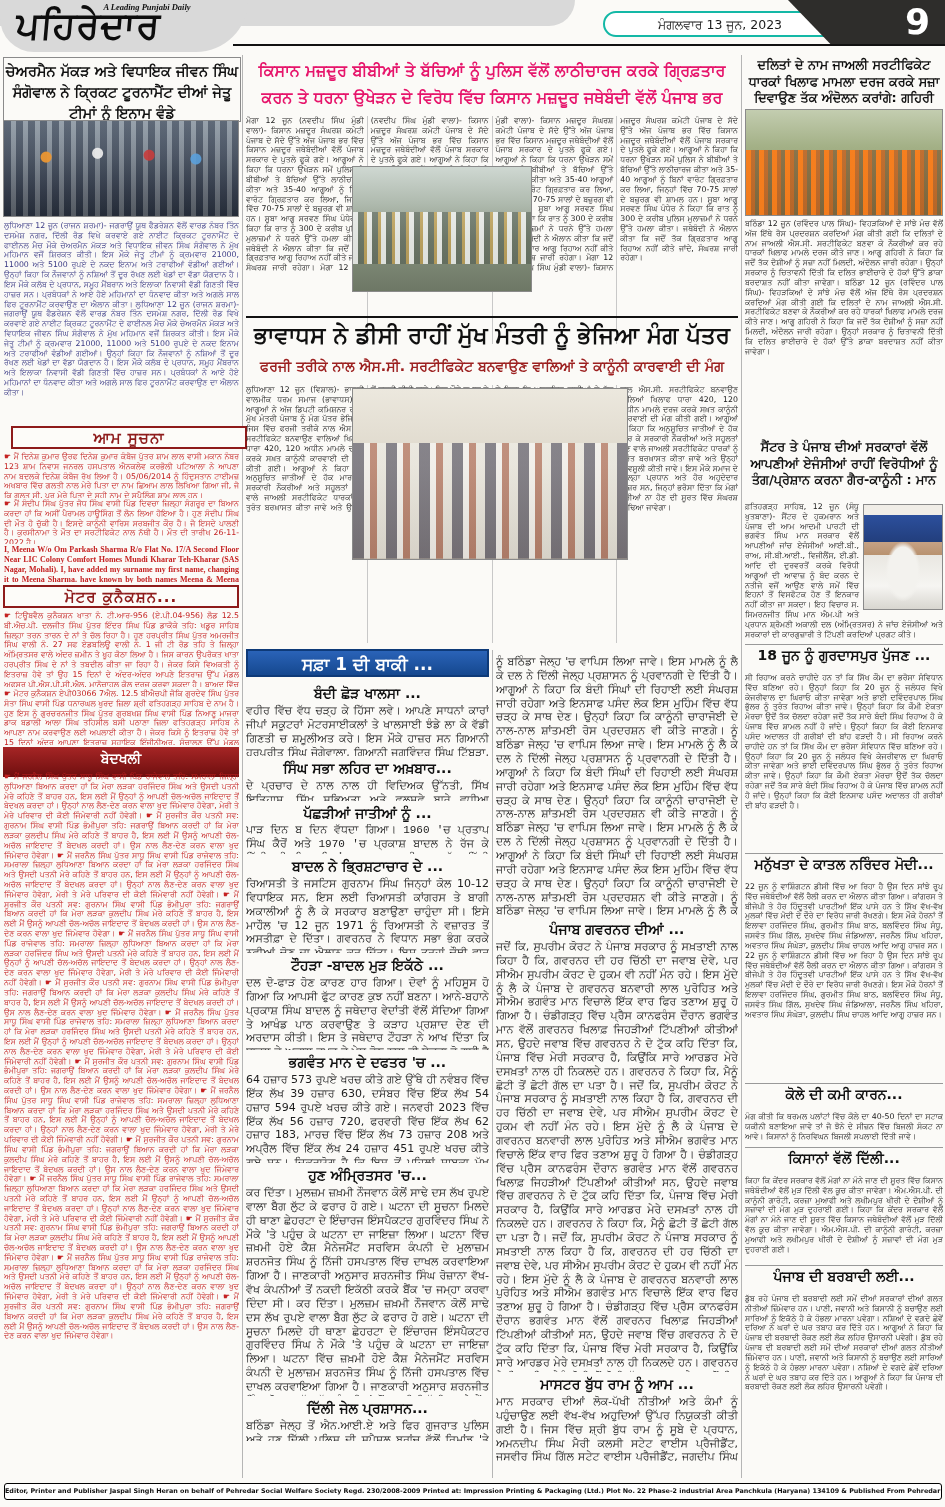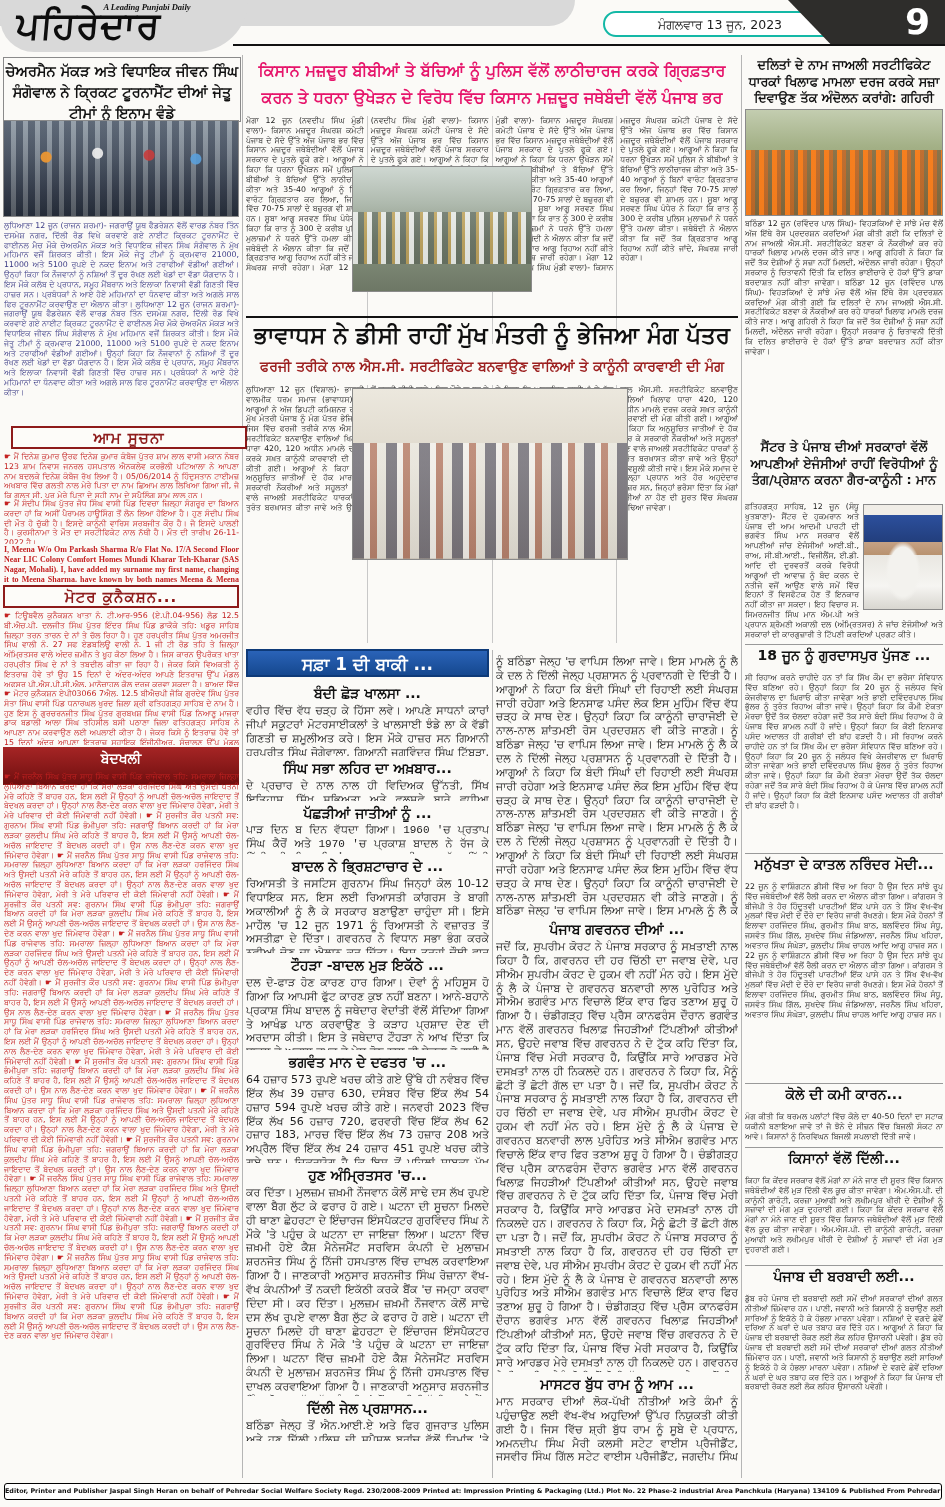--- a/index.html
+++ b/index.html
@@ -93,21 +93,21 @@
 
   <div class="abs sec-head" style="left:11px;top:426px;width:236px;height:23px;box-sizing:border-box;">ਆਮ ਸੂਚਨਾ</div>
   <div class="abs body-txt red" style="left:4px;top:452px;width:235px;height:46px;">☛ ਮੈਂ ਦਿਨੇਸ਼ ਕੁਮਾਰ ਉਰਫ ਦਿਨੇਸ਼ ਕੁਮਾਰ ਕੰਬੋਜ ਪੁੱਤਰ ਸ਼ਾਮ ਲਾਲ ਵਾਸੀ ਮਕਾਨ ਨੰਬਰ 123 ਸ਼ਾਮ ਨਿਵਾਸ ਜਨਰਲ ਹਸਪਤਾਲ ਐਨਕਲੇਵ ਕਰਭੋਲੀ ਪਟਿਆਲਾ ਨੇ ਆਪਣਾ ਨਾਮ ਬਦਲਕੇ ਦਿਨੇਸ਼ ਕੰਬੋਜ ਰੱਖ ਲਿਆ ਹੈ। 05/06/2014 ਨੂੰ ਹਿੰਦੁਸਤਾਨ ਟਾਈਮਜ਼ ਅਖਬਾਰ ਵਿੱਚ ਗਲਤੀ ਨਾਲ ਮੇਰੇ ਪਿਤਾ ਦਾ ਨਾਮ ਛਿਆਮ ਲਾਲ ਲਿਖਿਆ ਗਿਆ ਜੀ, ਜੋ ਕਿ ਗਲਤ ਸੀ, ਪਰ ਮੇਰੇ ਪਿਤਾ ਦੇ ਸਹੀ ਨਾਮ ਦੇ ਸਪੈਲਿੰਗ ਸ਼ਾਮ ਲਾਲ ਹਨ।</div>
   <div class="abs body-txt red" style="left:4px;top:499px;width:235px;height:45px;">☛ ਮੈਂ ਸੰਦੀਪ ਸਿੰਘ ਪੁੱਤਰ ਜੋਧ ਸਿੰਘ ਵਾਸੀ ਪਿੰਡ ਦਿਵਚਾ ਜ਼ਿਲ੍ਹਾ ਸੰਗਰੂਰ ਦਾ ਬਿਆਨ ਕਰਦਾ ਹਾਂ ਕਿ ਅਸੀਂ ਪੈਰਾਮਲ ਹਾਊਸਿੰਗ ਤੋਂ ਲੋਨ ਲਿਆ ਹੋਇਆ ਹੈ। ਹੁਣ ਸੰਦੀਪ ਸਿੰਘ ਦੀ ਮੌਤ ਹੋ ਚੁੱਕੀ ਹੈ। ਇਸਦੇ ਕਾਨੂੰਨੀ ਵਾਰਿਸ ਸਰਬਜੀਤ ਕੌਰ ਹੈ। ਜੋ ਇਸਦੇ ਪਾਲਣੀ ਹੈ। ਕੁਰਸੀਨਾਮਾ ਤੇ ਮੌਤ ਦਾ ਸਰਟੀਫਿਕੇਟ ਨਾਲ ਨੱਥੀ ਹੈ। ਮੌਤ ਦੀ ਤਾਰੀਖ 26-11-2022 ਹੈ।</div>
   <div class="abs eng" style="left:4px;top:545px;width:235px;height:38px;">I, Meena W/o Om Parkash Sharma R/o Flat No. 17/A Second Floor Near LIC Colony Comfort Homes Mundi Kharar Teh-Kharar (SAS Nagar, Mohali). I, have added my surname my first name, changing it to Meena Sharma. have known by both names Meena &amp; Meena Sharma one and the same person.</div>
 
   <div class="abs sec-head" style="left:3px;top:585px;width:236px;height:23px;box-sizing:border-box;">ਮੋਟਰ ਕੁਨੈਕਸ਼ਨ...</div>
   <div class="abs body-txt red" style="left:4px;top:611px;width:235px;height:76px;">☛ ਟਿਊਬਵੈਲ ਕੁਨੈਕਸ਼ਨ ਖਾਤਾ ਨੰ. ਟੀ.ਆਰ-956 (ਏ.ਪੀ.04-956) ਲੋਡ 12.5 ਬੀ.ਐਚ.ਪੀ. ਦਲਜੀਤ ਸਿੰਘ ਪੁੱਤਰ ਇੰਦਰ ਸਿੰਘ ਪਿੰਡ ਡਾਕੋਕੇ ਤਹਿ: ਖਡੂਰ ਸਾਹਿਬ ਜ਼ਿਲ੍ਹਾ ਤਰਨ ਤਾਰਨ ਦੇ ਨਾਂ ਤੇ ਚੱਲ ਰਿਹਾ ਹੈ। ਹੁਣ ਹਰਪ੍ਰੀਤ ਸਿੰਘ ਪੁੱਤਰ ਅਮਰਜੀਤ ਸਿੰਘ ਵਾਲੀ ਨੰ. 27 ਸਫ ਏਡਬਲਿਊ ਵਾਲੀ ਨੰ. 1 ਜੀ ਟੀ ਰੋਡ ਤਹਿ ਤੇ ਜ਼ਿਲ੍ਹਾ ਅੰਮ੍ਰਿਤਸਰ ਵਾਲੇ ਅੰਦਰ ਜ਼ਮੀਨ ਤੇ ਖੂਹ ਕੋਠਾ ਲਿਆ ਹੈ। ਜਿਸ ਕਾਰਨ ਉਪਰੋਕਤ ਖਾਤਾ ਹਰਪ੍ਰੀਤ ਸਿੰਘ ਦੇ ਨਾਂ ਤੇ ਤਬਦੀਲ ਕੀਤਾ ਜਾ ਰਿਹਾ ਹੈ। ਜੇਕਰ ਕਿਸੇ ਵਿਅਕਤੀ ਨੂੰ ਇਤਰਾਜ਼ ਹੋਵੇ ਤਾਂ ਉਹ 15 ਦਿਨਾਂ ਦੇ ਅੰਦਰ-ਅੰਦਰ ਆਪਣੇ ਇਤਰਾਜ਼ ਉੱਪ ਮੰਡਲ ਅਫਸਰ ਪੀ.ਐਸ.ਪੀ.ਸੀ.ਐਲ. ਮਾਨੋਚਾਹਲ ਕੋਲ ਦਰਜ ਕਰਵਾ ਸਕਦਾ ਹੈ। ਬਾਅਦ ਵਿੱਚ ਕੋਈ ਸੁਣਵਾਈ ਨਹੀਂ ਹੋਵੇਗੀ। ਉੱਪ ਮੰਡਲ ਅਫਸਰ, ਮਾਨੋਚਾਹਲ।</div>
   <div class="abs body-txt red" style="left:4px;top:689px;width:235px;height:56px;">☛ ਮੋਟਰ ਕੁਨੈਕਸ਼ਨ ਏਪੀ03066 7ਐਲ. 12.5 ਬੀਐਚਪੀ ਜੋਕਿ ਗੁਰਦੇਵ ਸਿੰਘ ਪੁੱਤਰ ਸੰਤਾ ਸਿੰਘ ਵਾਸੀ ਪਿੰਡ ਧਨਾਰਘਲ ਖੁਰਦ ਜ਼ਿਲਾ ਸ਼੍ਰੀ ਫਤਿਹਗੜ੍ਹ ਸਾਹਿਬ ਦੇ ਨਾਮ ਹੈ। ਹੁਣ ਇਸ ਨੂੰ ਗੁਰਚਰਨਜੀਤ ਸਿੰਘ ਪੁੱਤਰ ਗੁਰਬਖਸ਼ ਸਿੰਘ ਵਾਸੀ ਪਿੰਡ ਨਿਆਣੂ ਮਾਜਰਾ ਡਾਕ ਬਡਾਲੀ ਆਲਾ ਸਿੰਘ ਤਹਿਸੀਲ ਬਸੀ ਪਠਾਣਾ ਜ਼ਿਲਾ ਫਤਿਹਗੜ੍ਹ ਸਾਹਿਬ ਨੇ ਆਪਣਾ ਨਾਮ ਕਰਵਾਉਣ ਲਈ ਅਪਲਾਈ ਕੀਤਾ ਹੈ। ਜੇਕਰ ਕਿਸੇ ਨੂੰ ਇਤਰਾਜ਼ ਹੋਵੇ ਤਾਂ 15 ਦਿਨਾਂ ਅੰਦਰ ਆਪਣਾ ਇਤਰਾਜ਼ ਸਹਾਇਕ ਇੰਜੀਨੀਅਰ, ਸੰਚਾਲਣ ਉੱਪ ਮੰਡਲ ਪੀ.ਐਸ.ਪੀ.ਸੀ.ਐਲ. ਟੱਪਰੀਆਂ ਕੋਲ ਪੇਸ਼ ਕਰੇ।</div>
 
-  <div class="abs bar-maroon" style="left:3px;top:747px;width:236px;height:38px;">ਬੇਦਖਲੀ</div>
+  <div class="abs bar-maroon" style="left:3px;top:747px;width:236px;height:30px;">ਬੇਦਖਲੀ</div>
   <div class="abs body-txt red" style="left:4px;top:772px;width:235px;height:706px;">☛ ਮੈਂ ਜਰਨੈਲ ਸਿੰਘ ਪੁੱਤਰ ਸਾਧੂ ਸਿੰਘ ਵਾਸੀ ਪਿੰਡ ਰਾਜੇਵਾਲ ਤਹਿ: ਸਮਰਾਲਾ ਜ਼ਿਲ੍ਹਾ ਲੁਧਿਆਣਾ ਬਿਆਨ ਕਰਦਾ ਹਾਂ ਕਿ ਮੇਰਾ ਲੜਕਾ ਹਰਜਿੰਦਰ ਸਿੰਘ ਅਤੇ ਉਸਦੀ ਪਤਨੀ ਮੇਰੇ ਕਹਿਣੇ ਤੋਂ ਬਾਹਰ ਹਨ, ਇਸ ਲਈ ਮੈਂ ਉਨ੍ਹਾਂ ਨੂੰ ਆਪਣੀ ਚੱਲ-ਅਚੱਲ ਜਾਇਦਾਦ ਤੋਂ ਬੇਦਖਲ ਕਰਦਾ ਹਾਂ। ਉਨ੍ਹਾਂ ਨਾਲ ਲੈਣ-ਦੇਣ ਕਰਨ ਵਾਲਾ ਖੁਦ ਜਿੰਮੇਵਾਰ ਹੋਵੇਗਾ, ਮੇਰੀ ਤੇ ਮੇਰੇ ਪਰਿਵਾਰ ਦੀ ਕੋਈ ਜਿੰਮੇਵਾਰੀ ਨਹੀਂ ਹੋਵੇਗੀ। ☛ ਮੈਂ ਸੁਰਜੀਤ ਕੌਰ ਪਤਨੀ ਸਵ: ਗੁਰਨਾਮ ਸਿੰਘ ਵਾਸੀ ਪਿੰਡ ਭੰਮੀਪੁਰਾ ਤਹਿ: ਜਗਰਾਉਂ ਬਿਆਨ ਕਰਦੀ ਹਾਂ ਕਿ ਮੇਰਾ ਲੜਕਾ ਕੁਲਦੀਪ ਸਿੰਘ ਮੇਰੇ ਕਹਿਣੇ ਤੋਂ ਬਾਹਰ ਹੈ, ਇਸ ਲਈ ਮੈਂ ਉਸਨੂੰ ਆਪਣੀ ਚੱਲ-ਅਚੱਲ ਜਾਇਦਾਦ ਤੋਂ ਬੇਦਖਲ ਕਰਦੀ ਹਾਂ। ਉਸ ਨਾਲ ਲੈਣ-ਦੇਣ ਕਰਨ ਵਾਲਾ ਖੁਦ ਜਿੰਮੇਵਾਰ ਹੋਵੇਗਾ। ☛ ਮੈਂ ਜਰਨੈਲ ਸਿੰਘ ਪੁੱਤਰ ਸਾਧੂ ਸਿੰਘ ਵਾਸੀ ਪਿੰਡ ਰਾਜੇਵਾਲ ਤਹਿ: ਸਮਰਾਲਾ ਜ਼ਿਲ੍ਹਾ ਲੁਧਿਆਣਾ ਬਿਆਨ ਕਰਦਾ ਹਾਂ ਕਿ ਮੇਰਾ ਲੜਕਾ ਹਰਜਿੰਦਰ ਸਿੰਘ ਅਤੇ ਉਸਦੀ ਪਤਨੀ ਮੇਰੇ ਕਹਿਣੇ ਤੋਂ ਬਾਹਰ ਹਨ, ਇਸ ਲਈ ਮੈਂ ਉਨ੍ਹਾਂ ਨੂੰ ਆਪਣੀ ਚੱਲ-ਅਚੱਲ ਜਾਇਦਾਦ ਤੋਂ ਬੇਦਖਲ ਕਰਦਾ ਹਾਂ। ਉਨ੍ਹਾਂ ਨਾਲ ਲੈਣ-ਦੇਣ ਕਰਨ ਵਾਲਾ ਖੁਦ ਜਿੰਮੇਵਾਰ ਹੋਵੇਗਾ, ਮੇਰੀ ਤੇ ਮੇਰੇ ਪਰਿਵਾਰ ਦੀ ਕੋਈ ਜਿੰਮੇਵਾਰੀ ਨਹੀਂ ਹੋਵੇਗੀ। ☛ ਮੈਂ ਸੁਰਜੀਤ ਕੌਰ ਪਤਨੀ ਸਵ: ਗੁਰਨਾਮ ਸਿੰਘ ਵਾਸੀ ਪਿੰਡ ਭੰਮੀਪੁਰਾ ਤਹਿ: ਜਗਰਾਉਂ ਬਿਆਨ ਕਰਦੀ ਹਾਂ ਕਿ ਮੇਰਾ ਲੜਕਾ ਕੁਲਦੀਪ ਸਿੰਘ ਮੇਰੇ ਕਹਿਣੇ ਤੋਂ ਬਾਹਰ ਹੈ, ਇਸ ਲਈ ਮੈਂ ਉਸਨੂੰ ਆਪਣੀ ਚੱਲ-ਅਚੱਲ ਜਾਇਦਾਦ ਤੋਂ ਬੇਦਖਲ ਕਰਦੀ ਹਾਂ। ਉਸ ਨਾਲ ਲੈਣ-ਦੇਣ ਕਰਨ ਵਾਲਾ ਖੁਦ ਜਿੰਮੇਵਾਰ ਹੋਵੇਗਾ। ☛ ਮੈਂ ਜਰਨੈਲ ਸਿੰਘ ਪੁੱਤਰ ਸਾਧੂ ਸਿੰਘ ਵਾਸੀ ਪਿੰਡ ਰਾਜੇਵਾਲ ਤਹਿ: ਸਮਰਾਲਾ ਜ਼ਿਲ੍ਹਾ ਲੁਧਿਆਣਾ ਬਿਆਨ ਕਰਦਾ ਹਾਂ ਕਿ ਮੇਰਾ ਲੜਕਾ ਹਰਜਿੰਦਰ ਸਿੰਘ ਅਤੇ ਉਸਦੀ ਪਤਨੀ ਮੇਰੇ ਕਹਿਣੇ ਤੋਂ ਬਾਹਰ ਹਨ, ਇਸ ਲਈ ਮੈਂ ਉਨ੍ਹਾਂ ਨੂੰ ਆਪਣੀ ਚੱਲ-ਅਚੱਲ ਜਾਇਦਾਦ ਤੋਂ ਬੇਦਖਲ ਕਰਦਾ ਹਾਂ। ਉਨ੍ਹਾਂ ਨਾਲ ਲੈਣ-ਦੇਣ ਕਰਨ ਵਾਲਾ ਖੁਦ ਜਿੰਮੇਵਾਰ ਹੋਵੇਗਾ, ਮੇਰੀ ਤੇ ਮੇਰੇ ਪਰਿਵਾਰ ਦੀ ਕੋਈ ਜਿੰਮੇਵਾਰੀ ਨਹੀਂ ਹੋਵੇਗੀ। ☛ ਮੈਂ ਸੁਰਜੀਤ ਕੌਰ ਪਤਨੀ ਸਵ: ਗੁਰਨਾਮ ਸਿੰਘ ਵਾਸੀ ਪਿੰਡ ਭੰਮੀਪੁਰਾ ਤਹਿ: ਜਗਰਾਉਂ ਬਿਆਨ ਕਰਦੀ ਹਾਂ ਕਿ ਮੇਰਾ ਲੜਕਾ ਕੁਲਦੀਪ ਸਿੰਘ ਮੇਰੇ ਕਹਿਣੇ ਤੋਂ ਬਾਹਰ ਹੈ, ਇਸ ਲਈ ਮੈਂ ਉਸਨੂੰ ਆਪਣੀ ਚੱਲ-ਅਚੱਲ ਜਾਇਦਾਦ ਤੋਂ ਬੇਦਖਲ ਕਰਦੀ ਹਾਂ। ਉਸ ਨਾਲ ਲੈਣ-ਦੇਣ ਕਰਨ ਵਾਲਾ ਖੁਦ ਜਿੰਮੇਵਾਰ ਹੋਵੇਗਾ। ☛ ਮੈਂ ਜਰਨੈਲ ਸਿੰਘ ਪੁੱਤਰ ਸਾਧੂ ਸਿੰਘ ਵਾਸੀ ਪਿੰਡ ਰਾਜੇਵਾਲ ਤਹਿ: ਸਮਰਾਲਾ ਜ਼ਿਲ੍ਹਾ ਲੁਧਿਆਣਾ ਬਿਆਨ ਕਰਦਾ ਹਾਂ ਕਿ ਮੇਰਾ ਲੜਕਾ ਹਰਜਿੰਦਰ ਸਿੰਘ ਅਤੇ ਉਸਦੀ ਪਤਨੀ ਮੇਰੇ ਕਹਿਣੇ ਤੋਂ ਬਾਹਰ ਹਨ, ਇਸ ਲਈ ਮੈਂ ਉਨ੍ਹਾਂ ਨੂੰ ਆਪਣੀ ਚੱਲ-ਅਚੱਲ ਜਾਇਦਾਦ ਤੋਂ ਬੇਦਖਲ ਕਰਦਾ ਹਾਂ। ਉਨ੍ਹਾਂ ਨਾਲ ਲੈਣ-ਦੇਣ ਕਰਨ ਵਾਲਾ ਖੁਦ ਜਿੰਮੇਵਾਰ ਹੋਵੇਗਾ, ਮੇਰੀ ਤੇ ਮੇਰੇ ਪਰਿਵਾਰ ਦੀ ਕੋਈ ਜਿੰਮੇਵਾਰੀ ਨਹੀਂ ਹੋਵੇਗੀ। ☛ ਮੈਂ ਸੁਰਜੀਤ ਕੌਰ ਪਤਨੀ ਸਵ: ਗੁਰਨਾਮ ਸਿੰਘ ਵਾਸੀ ਪਿੰਡ ਭੰਮੀਪੁਰਾ ਤਹਿ: ਜਗਰਾਉਂ ਬਿਆਨ ਕਰਦੀ ਹਾਂ ਕਿ ਮੇਰਾ ਲੜਕਾ ਕੁਲਦੀਪ ਸਿੰਘ ਮੇਰੇ ਕਹਿਣੇ ਤੋਂ ਬਾਹਰ ਹੈ, ਇਸ ਲਈ ਮੈਂ ਉਸਨੂੰ ਆਪਣੀ ਚੱਲ-ਅਚੱਲ ਜਾਇਦਾਦ ਤੋਂ ਬੇਦਖਲ ਕਰਦੀ ਹਾਂ। ਉਸ ਨਾਲ ਲੈਣ-ਦੇਣ ਕਰਨ ਵਾਲਾ ਖੁਦ ਜਿੰਮੇਵਾਰ ਹੋਵੇਗਾ। ☛ ਮੈਂ ਜਰਨੈਲ ਸਿੰਘ ਪੁੱਤਰ ਸਾਧੂ ਸਿੰਘ ਵਾਸੀ ਪਿੰਡ ਰਾਜੇਵਾਲ ਤਹਿ: ਸਮਰਾਲਾ ਜ਼ਿਲ੍ਹਾ ਲੁਧਿਆਣਾ ਬਿਆਨ ਕਰਦਾ ਹਾਂ ਕਿ ਮੇਰਾ ਲੜਕਾ ਹਰਜਿੰਦਰ ਸਿੰਘ ਅਤੇ ਉਸਦੀ ਪਤਨੀ ਮੇਰੇ ਕਹਿਣੇ ਤੋਂ ਬਾਹਰ ਹਨ, ਇਸ ਲਈ ਮੈਂ ਉਨ੍ਹਾਂ ਨੂੰ ਆਪਣੀ ਚੱਲ-ਅਚੱਲ ਜਾਇਦਾਦ ਤੋਂ ਬੇਦਖਲ ਕਰਦਾ ਹਾਂ। ਉਨ੍ਹਾਂ ਨਾਲ ਲੈਣ-ਦੇਣ ਕਰਨ ਵਾਲਾ ਖੁਦ ਜਿੰਮੇਵਾਰ ਹੋਵੇਗਾ, ਮੇਰੀ ਤੇ ਮੇਰੇ ਪਰਿਵਾਰ ਦੀ ਕੋਈ ਜਿੰਮੇਵਾਰੀ ਨਹੀਂ ਹੋਵੇਗੀ। ☛ ਮੈਂ ਸੁਰਜੀਤ ਕੌਰ ਪਤਨੀ ਸਵ: ਗੁਰਨਾਮ ਸਿੰਘ ਵਾਸੀ ਪਿੰਡ ਭੰਮੀਪੁਰਾ ਤਹਿ: ਜਗਰਾਉਂ ਬਿਆਨ ਕਰਦੀ ਹਾਂ ਕਿ ਮੇਰਾ ਲੜਕਾ ਕੁਲਦੀਪ ਸਿੰਘ ਮੇਰੇ ਕਹਿਣੇ ਤੋਂ ਬਾਹਰ ਹੈ, ਇਸ ਲਈ ਮੈਂ ਉਸਨੂੰ ਆਪਣੀ ਚੱਲ-ਅਚੱਲ ਜਾਇਦਾਦ ਤੋਂ ਬੇਦਖਲ ਕਰਦੀ ਹਾਂ। ਉਸ ਨਾਲ ਲੈਣ-ਦੇਣ ਕਰਨ ਵਾਲਾ ਖੁਦ ਜਿੰਮੇਵਾਰ ਹੋਵੇਗਾ। ☛ ਮੈਂ ਜਰਨੈਲ ਸਿੰਘ ਪੁੱਤਰ ਸਾਧੂ ਸਿੰਘ ਵਾਸੀ ਪਿੰਡ ਰਾਜੇਵਾਲ ਤਹਿ: ਸਮਰਾਲਾ ਜ਼ਿਲ੍ਹਾ ਲੁਧਿਆਣਾ ਬਿਆਨ ਕਰਦਾ ਹਾਂ ਕਿ ਮੇਰਾ ਲੜਕਾ ਹਰਜਿੰਦਰ ਸਿੰਘ ਅਤੇ ਉਸਦੀ ਪਤਨੀ ਮੇਰੇ ਕਹਿਣੇ ਤੋਂ ਬਾਹਰ ਹਨ, ਇਸ ਲਈ ਮੈਂ ਉਨ੍ਹਾਂ ਨੂੰ ਆਪਣੀ ਚੱਲ-ਅਚੱਲ ਜਾਇਦਾਦ ਤੋਂ ਬੇਦਖਲ ਕਰਦਾ ਹਾਂ। ਉਨ੍ਹਾਂ ਨਾਲ ਲੈਣ-ਦੇਣ ਕਰਨ ਵਾਲਾ ਖੁਦ ਜਿੰਮੇਵਾਰ ਹੋਵੇਗਾ, ਮੇਰੀ ਤੇ ਮੇਰੇ ਪਰਿਵਾਰ ਦੀ ਕੋਈ ਜਿੰਮੇਵਾਰੀ ਨਹੀਂ ਹੋਵੇਗੀ। ☛ ਮੈਂ ਸੁਰਜੀਤ ਕੌਰ ਪਤਨੀ ਸਵ: ਗੁਰਨਾਮ ਸਿੰਘ ਵਾਸੀ ਪਿੰਡ ਭੰਮੀਪੁਰਾ ਤਹਿ: ਜਗਰਾਉਂ ਬਿਆਨ ਕਰਦੀ ਹਾਂ ਕਿ ਮੇਰਾ ਲੜਕਾ ਕੁਲਦੀਪ ਸਿੰਘ ਮੇਰੇ ਕਹਿਣੇ ਤੋਂ ਬਾਹਰ ਹੈ, ਇਸ ਲਈ ਮੈਂ ਉਸਨੂੰ ਆਪਣੀ ਚੱਲ-ਅਚੱਲ ਜਾਇਦਾਦ ਤੋਂ ਬੇਦਖਲ ਕਰਦੀ ਹਾਂ। ਉਸ ਨਾਲ ਲੈਣ-ਦੇਣ ਕਰਨ ਵਾਲਾ ਖੁਦ ਜਿੰਮੇਵਾਰ ਹੋਵੇਗਾ। ☛ ਮੈਂ ਜਰਨੈਲ ਸਿੰਘ ਪੁੱਤਰ ਸਾਧੂ ਸਿੰਘ ਵਾਸੀ ਪਿੰਡ ਰਾਜੇਵਾਲ ਤਹਿ: ਸਮਰਾਲਾ ਜ਼ਿਲ੍ਹਾ ਲੁਧਿਆਣਾ ਬਿਆਨ ਕਰਦਾ ਹਾਂ ਕਿ ਮੇਰਾ ਲੜਕਾ ਹਰਜਿੰਦਰ ਸਿੰਘ ਅਤੇ ਉਸਦੀ ਪਤਨੀ ਮੇਰੇ ਕਹਿਣੇ ਤੋਂ ਬਾਹਰ ਹਨ, ਇਸ ਲਈ ਮੈਂ ਉਨ੍ਹਾਂ ਨੂੰ ਆਪਣੀ ਚੱਲ-ਅਚੱਲ ਜਾਇਦਾਦ ਤੋਂ ਬੇਦਖਲ ਕਰਦਾ ਹਾਂ। ਉਨ੍ਹਾਂ ਨਾਲ ਲੈਣ-ਦੇਣ ਕਰਨ ਵਾਲਾ ਖੁਦ ਜਿੰਮੇਵਾਰ ਹੋਵੇਗਾ, ਮੇਰੀ ਤੇ ਮੇਰੇ ਪਰਿਵਾਰ ਦੀ ਕੋਈ ਜਿੰਮੇਵਾਰੀ ਨਹੀਂ ਹੋਵੇਗੀ। ☛ ਮੈਂ ਸੁਰਜੀਤ ਕੌਰ ਪਤਨੀ ਸਵ: ਗੁਰਨਾਮ ਸਿੰਘ ਵਾਸੀ ਪਿੰਡ ਭੰਮੀਪੁਰਾ ਤਹਿ: ਜਗਰਾਉਂ ਬਿਆਨ ਕਰਦੀ ਹਾਂ ਕਿ ਮੇਰਾ ਲੜਕਾ ਕੁਲਦੀਪ ਸਿੰਘ ਮੇਰੇ ਕਹਿਣੇ ਤੋਂ ਬਾਹਰ ਹੈ, ਇਸ ਲਈ ਮੈਂ ਉਸਨੂੰ ਆਪਣੀ ਚੱਲ-ਅਚੱਲ ਜਾਇਦਾਦ ਤੋਂ ਬੇਦਖਲ ਕਰਦੀ ਹਾਂ। ਉਸ ਨਾਲ ਲੈਣ-ਦੇਣ ਕਰਨ ਵਾਲਾ ਖੁਦ ਜਿੰਮੇਵਾਰ ਹੋਵੇਗਾ।</div>
 
   <div class="abs hl hl-lead" style="left:246px;top:57px;width:492px;height:57px;">ਕਿਸਾਨ ਮਜ਼ਦੂਰ ਬੀਬੀਆਂ ਤੇ ਬੱਚਿਆਂ ਨੂੰ ਪੁਲਿਸ ਵੱਲੋਂ ਲਾਠੀਚਾਰਜ ਕਰਕੇ ਗ੍ਰਿਫ਼ਤਾਰ ਕਰਨ ਤੇ ਧਰਨਾ ਉਖੇੜਨ ਦੇ ਵਿਰੋਧ ਵਿੱਚ ਕਿਸਾਨ ਮਜ਼ਦੂਰ ਜਥੇਬੰਦੀ ਵੱਲੋਂ ਪੰਜਾਬ ਭਰ ਵਿੱਚ ਪੰਜਾਬ ਸਰਕਾਰ ਦੇ ਪੁਤਲੇ ਫੂਕੇ</div>
   <div class="abs body-txt cols4" style="left:246px;top:116px;width:492px;height:228px;">ਮੋਗਾ 12 ਜੂਨ (ਨਵਦੀਪ ਸਿੰਘ ਮੁੰਡੀ ਵਾਲਾ)- ਕਿਸਾਨ ਮਜ਼ਦੂਰ ਸੰਘਰਸ਼ ਕਮੇਟੀ ਪੰਜਾਬ ਦੇ ਸੱਦੇ ਉੱਤੇ ਅੱਜ ਪੰਜਾਬ ਭਰ ਵਿੱਚ ਕਿਸਾਨ ਮਜ਼ਦੂਰ ਜਥੇਬੰਦੀਆਂ ਵੱਲੋਂ ਪੰਜਾਬ ਸਰਕਾਰ ਦੇ ਪੁਤਲੇ ਫੂਕੇ ਗਏ। ਆਗੂਆਂ ਨੇ ਕਿਹਾ ਕਿ ਧਰਨਾ ਉਖੇੜਨ ਸਮੇਂ ਪੁਲਿਸ ਨੇ ਬੀਬੀਆਂ ਤੇ ਬੱਚਿਆਂ ਉੱਤੇ ਲਾਠੀਚਾਰਜ ਕੀਤਾ ਅਤੇ 35-40 ਆਗੂਆਂ ਨੂੰ ਬਿਨਾਂ ਵਾਰੰਟ ਗ੍ਰਿਫ਼ਤਾਰ ਕਰ ਲਿਆ, ਜਿਨ੍ਹਾਂ ਵਿੱਚ 70-75 ਸਾਲਾਂ ਦੇ ਬਜ਼ੁਰਗ ਵੀ ਸ਼ਾਮਲ ਹਨ। ਸੂਬਾ ਆਗੂ ਸਰਵਣ ਸਿੰਘ ਪੰਧੇਰ ਨੇ ਕਿਹਾ ਕਿ ਰਾਤ ਨੂੰ 300 ਦੇ ਕਰੀਬ ਪੁਲਿਸ ਮੁਲਾਜ਼ਮਾਂ ਨੇ ਧਰਨੇ ਉੱਤੇ ਹਮਲਾ ਕੀਤਾ। ਜਥੇਬੰਦੀ ਨੇ ਐਲਾਨ ਕੀਤਾ ਕਿ ਜਦੋਂ ਤੱਕ ਗ੍ਰਿਫ਼ਤਾਰ ਆਗੂ ਰਿਹਾਅ ਨਹੀਂ ਕੀਤੇ ਜਾਂਦੇ, ਸੰਘਰਸ਼ ਜਾਰੀ ਰਹੇਗਾ। ਮੋਗਾ 12 ਜੂਨ (ਨਵਦੀਪ ਸਿੰਘ ਮੁੰਡੀ ਵਾਲਾ)- ਕਿਸਾਨ ਮਜ਼ਦੂਰ ਸੰਘਰਸ਼ ਕਮੇਟੀ ਪੰਜਾਬ ਦੇ ਸੱਦੇ ਉੱਤੇ ਅੱਜ ਪੰਜਾਬ ਭਰ ਵਿੱਚ ਕਿਸਾਨ ਮਜ਼ਦੂਰ ਜਥੇਬੰਦੀਆਂ ਵੱਲੋਂ ਪੰਜਾਬ ਸਰਕਾਰ ਦੇ ਪੁਤਲੇ ਫੂਕੇ ਗਏ। ਆਗੂਆਂ ਨੇ ਕਿਹਾ ਕਿ ਧਰਨਾ ਉਖੇੜਨ ਸਮੇਂ ਪੁਲਿਸ ਨੇ ਬੀਬੀਆਂ ਤੇ ਬੱਚਿਆਂ ਉੱਤੇ ਲਾਠੀਚਾਰਜ ਕੀਤਾ ਅਤੇ 35-40 ਆਗੂਆਂ ਨੂੰ ਬਿਨਾਂ ਵਾਰੰਟ ਗ੍ਰਿਫ਼ਤਾਰ ਕਰ ਲਿਆ, ਜਿਨ੍ਹਾਂ ਵਿੱਚ 70-75 ਸਾਲਾਂ ਦੇ ਬਜ਼ੁਰਗ ਵੀ ਸ਼ਾਮਲ ਹਨ। ਸੂਬਾ ਆਗੂ ਸਰਵਣ ਸਿੰਘ ਪੰਧੇਰ ਨੇ ਕਿਹਾ ਕਿ ਰਾਤ ਨੂੰ 300 ਦੇ ਕਰੀਬ ਪੁਲਿਸ ਮੁਲਾਜ਼ਮਾਂ ਨੇ ਧਰਨੇ ਉੱਤੇ ਹਮਲਾ ਕੀਤਾ। ਜਥੇਬੰਦੀ ਨੇ ਐਲਾਨ ਕੀਤਾ ਕਿ ਜਦੋਂ ਤੱਕ ਗ੍ਰਿਫ਼ਤਾਰ ਆਗੂ ਰਿਹਾਅ ਨਹੀਂ ਕੀਤੇ ਜਾਂਦੇ, ਸੰਘਰਸ਼ ਜਾਰੀ ਰਹੇਗਾ। ਮੋਗਾ 12 ਜੂਨ (ਨਵਦੀਪ ਸਿੰਘ ਮੁੰਡੀ ਵਾਲਾ)- ਕਿਸਾਨ ਮਜ਼ਦੂਰ ਸੰਘਰਸ਼ ਕਮੇਟੀ ਪੰਜਾਬ ਦੇ ਸੱਦੇ ਉੱਤੇ ਅੱਜ ਪੰਜਾਬ ਭਰ ਵਿੱਚ ਕਿਸਾਨ ਮਜ਼ਦੂਰ ਜਥੇਬੰਦੀਆਂ ਵੱਲੋਂ ਪੰਜਾਬ ਸਰਕਾਰ ਦੇ ਪੁਤਲੇ ਫੂਕੇ ਗਏ। ਆਗੂਆਂ ਨੇ ਕਿਹਾ ਕਿ ਧਰਨਾ ਉਖੇੜਨ ਸਮੇਂ ਪੁਲਿਸ ਨੇ ਬੀਬੀਆਂ ਤੇ ਬੱਚਿਆਂ ਉੱਤੇ ਲਾਠੀਚਾਰਜ ਕੀਤਾ ਅਤੇ 35-40 ਆਗੂਆਂ ਨੂੰ ਬਿਨਾਂ ਵਾਰੰਟ ਗ੍ਰਿਫ਼ਤਾਰ ਕਰ ਲਿਆ, ਜਿਨ੍ਹਾਂ ਵਿੱਚ 70-75 ਸਾਲਾਂ ਦੇ ਬਜ਼ੁਰਗ ਵੀ ਸ਼ਾਮਲ ਹਨ। ਸੂਬਾ ਆਗੂ ਸਰਵਣ ਸਿੰਘ ਪੰਧੇਰ ਨੇ ਕਿਹਾ ਕਿ ਰਾਤ ਨੂੰ 300 ਦੇ ਕਰੀਬ ਪੁਲਿਸ ਮੁਲਾਜ਼ਮਾਂ ਨੇ ਧਰਨੇ ਉੱਤੇ ਹਮਲਾ ਕੀਤਾ। ਜਥੇਬੰਦੀ ਨੇ ਐਲਾਨ ਕੀਤਾ ਕਿ ਜਦੋਂ ਤੱਕ ਗ੍ਰਿਫ਼ਤਾਰ ਆਗੂ ਰਿਹਾਅ ਨਹੀਂ ਕੀਤੇ ਜਾਂਦੇ, ਸੰਘਰਸ਼ ਜਾਰੀ ਰਹੇਗਾ। ਮੋਗਾ 12 ਜੂਨ (ਨਵਦੀਪ ਸਿੰਘ ਮੁੰਡੀ ਵਾਲਾ)- ਕਿਸਾਨ ਮਜ਼ਦੂਰ ਸੰਘਰਸ਼ ਕਮੇਟੀ ਪੰਜਾਬ ਦੇ ਸੱਦੇ ਉੱਤੇ ਅੱਜ ਪੰਜਾਬ ਭਰ ਵਿੱਚ ਕਿਸਾਨ ਮਜ਼ਦੂਰ ਜਥੇਬੰਦੀਆਂ ਵੱਲੋਂ ਪੰਜਾਬ ਸਰਕਾਰ ਦੇ ਪੁਤਲੇ ਫੂਕੇ ਗਏ। ਆਗੂਆਂ ਨੇ ਕਿਹਾ ਕਿ ਧਰਨਾ ਉਖੇੜਨ ਸਮੇਂ ਪੁਲਿਸ ਨੇ ਬੀਬੀਆਂ ਤੇ ਬੱਚਿਆਂ ਉੱਤੇ ਲਾਠੀਚਾਰਜ ਕੀਤਾ ਅਤੇ 35-40 ਆਗੂਆਂ ਨੂੰ ਬਿਨਾਂ ਵਾਰੰਟ ਗ੍ਰਿਫ਼ਤਾਰ ਕਰ ਲਿਆ, ਜਿਨ੍ਹਾਂ ਵਿੱਚ 70-75 ਸਾਲਾਂ ਦੇ ਬਜ਼ੁਰਗ ਵੀ ਸ਼ਾਮਲ ਹਨ। ਸੂਬਾ ਆਗੂ ਸਰਵਣ ਸਿੰਘ ਪੰਧੇਰ ਨੇ ਕਿਹਾ ਕਿ ਰਾਤ ਨੂੰ 300 ਦੇ ਕਰੀਬ ਪੁਲਿਸ ਮੁਲਾਜ਼ਮਾਂ ਨੇ ਧਰਨੇ ਉੱਤੇ ਹਮਲਾ ਕੀਤਾ। ਜਥੇਬੰਦੀ ਨੇ ਐਲਾਨ ਕੀਤਾ ਕਿ ਜਦੋਂ ਤੱਕ ਗ੍ਰਿਫ਼ਤਾਰ ਆਗੂ ਰਿਹਾਅ ਨਹੀਂ ਕੀਤੇ ਜਾਂਦੇ, ਸੰਘਰਸ਼ ਜਾਰੀ ਰਹੇਗਾ।</div>
   <div class="abs photo photo-march" style="left:352px;top:166px;width:180px;height:126px;"></div>
 
   <div class="abs hrule" style="left:246px;top:316px;width:492px;height:1.5px;"></div>
   <div class="abs hl hl-sub" style="left:246px;top:358px;width:492px;height:22px;">ਫਰਜੀ ਤਰੀਕੇ ਨਾਲ ਐਸ.ਸੀ. ਸਰਟੀਫਿਕੇਟ ਬਨਵਾਉਣ ਵਾਲਿਆਂ ਤੇ ਕਾਨੂੰਨੀ ਕਾਰਵਾਈ ਦੀ ਮੰਗ</div>
   <div class="abs hl hl-memo" style="left:246px;top:321px;width:492px;height:33px;">ਭਾਵਾਧਸ ਨੇ ਡੀਸੀ ਰਾਹੀਂ ਮੁੱਖ ਮੰਤਰੀ ਨੂੰ ਭੇਜਿਆ ਮੰਗ ਪੱਤਰ</div>
   <div class="abs body-txt cols4" style="left:246px;top:385px;width:492px;height:258px;">ਲੁਧਿਆਣਾ 12 ਜੂਨ (ਵਿਸ਼ਾਲ)- ਭਾਰਤੀ ਵਾਲਮੀਕ ਧਰਮ ਸਮਾਜ (ਭਾਵਾਧਸ) ਦੇ ਆਗੂਆਂ ਨੇ ਅੱਜ ਡਿਪਟੀ ਕਮਿਸ਼ਨਰ ਰਾਹੀਂ ਮੁੱਖ ਮੰਤਰੀ ਪੰਜਾਬ ਨੂੰ ਮੰਗ ਪੱਤਰ ਭੇਜਿਆ, ਜਿਸ ਵਿੱਚ ਫਰਜੀ ਤਰੀਕੇ ਨਾਲ ਐਸ.ਸੀ. ਸਰਟੀਫਿਕੇਟ ਬਨਵਾਉਣ ਵਾਲਿਆਂ ਖਿਲਾਫ ਧਾਰਾ 420, 120 ਅਧੀਨ ਮਾਮਲੇ ਦਰਜ ਕਰਕੇ ਸਖ਼ਤ ਕਾਨੂੰਨੀ ਕਾਰਵਾਈ ਦੀ ਮੰਗ ਕੀਤੀ ਗਈ। ਆਗੂਆਂ ਨੇ ਕਿਹਾ ਕਿ ਅਨੁਸੂਚਿਤ ਜਾਤੀਆਂ ਦੇ ਹੱਕ ਮਾਰ ਕੇ ਸਰਕਾਰੀ ਨੌਕਰੀਆਂ ਅਤੇ ਸਹੂਲਤਾਂ ਲੈਣ ਵਾਲੇ ਜਾਅਲੀ ਸਰਟੀਫਿਕੇਟ ਧਾਰਕਾਂ ਨੂੰ ਤੁਰੰਤ ਬਰਖ਼ਾਸਤ ਕੀਤਾ ਜਾਵੇ ਅਤੇ ਉਨ੍ਹਾਂ ਤੋਂ ਵਸੂਲੀ ਕੀਤੀ ਜਾਵੇ। ਇਸ ਮੌਕੇ ਸਮਾਜ ਦੇ ਜ਼ਿਲ੍ਹਾ ਪ੍ਰਧਾਨ ਅਤੇ ਹੋਰ ਅਹੁਦੇਦਾਰ ਹਾਜ਼ਰ ਸਨ, ਜਿਨ੍ਹਾਂ ਭਰੋਸਾ ਦਿੱਤਾ ਕਿ ਮੰਗਾਂ ਪੂਰੀਆਂ ਨਾ ਹੋਣ ਦੀ ਸੂਰਤ ਵਿੱਚ ਸੰਘਰਸ਼ ਵਿੱਢਿਆ ਜਾਵੇਗਾ। ਲੁਧਿਆਣਾ 12 ਜੂਨ (ਵਿਸ਼ਾਲ)- ਭਾਰਤੀ ਵਾਲਮੀਕ ਧਰਮ ਸਮਾਜ (ਭਾਵਾਧਸ) ਦੇ ਆਗੂਆਂ ਨੇ ਅੱਜ ਡਿਪਟੀ ਕਮਿਸ਼ਨਰ ਰਾਹੀਂ ਮੁੱਖ ਮੰਤਰੀ ਪੰਜਾਬ ਨੂੰ ਮੰਗ ਪੱਤਰ ਭੇਜਿਆ, ਜਿਸ ਵਿੱਚ ਫਰਜੀ ਤਰੀਕੇ ਨਾਲ ਐਸ.ਸੀ. ਸਰਟੀਫਿਕੇਟ ਬਨਵਾਉਣ ਵਾਲਿਆਂ ਖਿਲਾਫ ਧਾਰਾ 420, 120 ਅਧੀਨ ਮਾਮਲੇ ਦਰਜ ਕਰਕੇ ਸਖ਼ਤ ਕਾਨੂੰਨੀ ਕਾਰਵਾਈ ਦੀ ਮੰਗ ਕੀਤੀ ਗਈ। ਆਗੂਆਂ ਨੇ ਕਿਹਾ ਕਿ ਅਨੁਸੂਚਿਤ ਜਾਤੀਆਂ ਦੇ ਹੱਕ ਮਾਰ ਕੇ ਸਰਕਾਰੀ ਨੌਕਰੀਆਂ ਅਤੇ ਸਹੂਲਤਾਂ ਲੈਣ ਵਾਲੇ ਜਾਅਲੀ ਸਰਟੀਫਿਕੇਟ ਧਾਰਕਾਂ ਨੂੰ ਤੁਰੰਤ ਬਰਖ਼ਾਸਤ ਕੀਤਾ ਜਾਵੇ ਅਤੇ ਉਨ੍ਹਾਂ ਤੋਂ ਵਸੂਲੀ ਕੀਤੀ ਜਾਵੇ। ਇਸ ਮੌਕੇ ਸਮਾਜ ਦੇ ਜ਼ਿਲ੍ਹਾ ਪ੍ਰਧਾਨ ਅਤੇ ਹੋਰ ਅਹੁਦੇਦਾਰ ਹਾਜ਼ਰ ਸਨ, ਜਿਨ੍ਹਾਂ ਭਰੋਸਾ ਦਿੱਤਾ ਕਿ ਮੰਗਾਂ ਪੂਰੀਆਂ ਨਾ ਹੋਣ ਦੀ ਸੂਰਤ ਵਿੱਚ ਸੰਘਰਸ਼ ਵਿੱਢਿਆ ਜਾਵੇਗਾ। ਲੁਧਿਆਣਾ 12 ਜੂਨ (ਵਿਸ਼ਾਲ)- ਭਾਰਤੀ ਵਾਲਮੀਕ ਧਰਮ ਸਮਾਜ (ਭਾਵਾਧਸ) ਦੇ ਆਗੂਆਂ ਨੇ ਅੱਜ ਡਿਪਟੀ ਕਮਿਸ਼ਨਰ ਰਾਹੀਂ ਮੁੱਖ ਮੰਤਰੀ ਪੰਜਾਬ ਨੂੰ ਮੰਗ ਪੱਤਰ ਭੇਜਿਆ, ਜਿਸ ਵਿੱਚ ਫਰਜੀ ਤਰੀਕੇ ਨਾਲ ਐਸ.ਸੀ. ਸਰਟੀਫਿਕੇਟ ਬਨਵਾਉਣ ਵਾਲਿਆਂ ਖਿਲਾਫ ਧਾਰਾ 420, 120 ਅਧੀਨ ਮਾਮਲੇ ਦਰਜ ਕਰਕੇ ਸਖ਼ਤ ਕਾਨੂੰਨੀ ਕਾਰਵਾਈ ਦੀ ਮੰਗ ਕੀਤੀ ਗਈ। ਆਗੂਆਂ ਨੇ ਕਿਹਾ ਕਿ ਅਨੁਸੂਚਿਤ ਜਾਤੀਆਂ ਦੇ ਹੱਕ ਮਾਰ ਕੇ ਸਰਕਾਰੀ ਨੌਕਰੀਆਂ ਅਤੇ ਸਹੂਲਤਾਂ ਲੈਣ ਵਾਲੇ ਜਾਅਲੀ ਸਰਟੀਫਿਕੇਟ ਧਾਰਕਾਂ ਨੂੰ ਤੁਰੰਤ ਬਰਖ਼ਾਸਤ ਕੀਤਾ ਜਾਵੇ ਅਤੇ ਉਨ੍ਹਾਂ ਤੋਂ ਵਸੂਲੀ ਕੀਤੀ ਜਾਵੇ। ਇਸ ਮੌਕੇ ਸਮਾਜ ਦੇ ਜ਼ਿਲ੍ਹਾ ਪ੍ਰਧਾਨ ਅਤੇ ਹੋਰ ਅਹੁਦੇਦਾਰ ਹਾਜ਼ਰ ਸਨ, ਜਿਨ੍ਹਾਂ ਭਰੋਸਾ ਦਿੱਤਾ ਕਿ ਮੰਗਾਂ ਪੂਰੀਆਂ ਨਾ ਹੋਣ ਦੀ ਸੂਰਤ ਵਿੱਚ ਸੰਘਰਸ਼ ਵਿੱਢਿਆ ਜਾਵੇਗਾ।</div>

